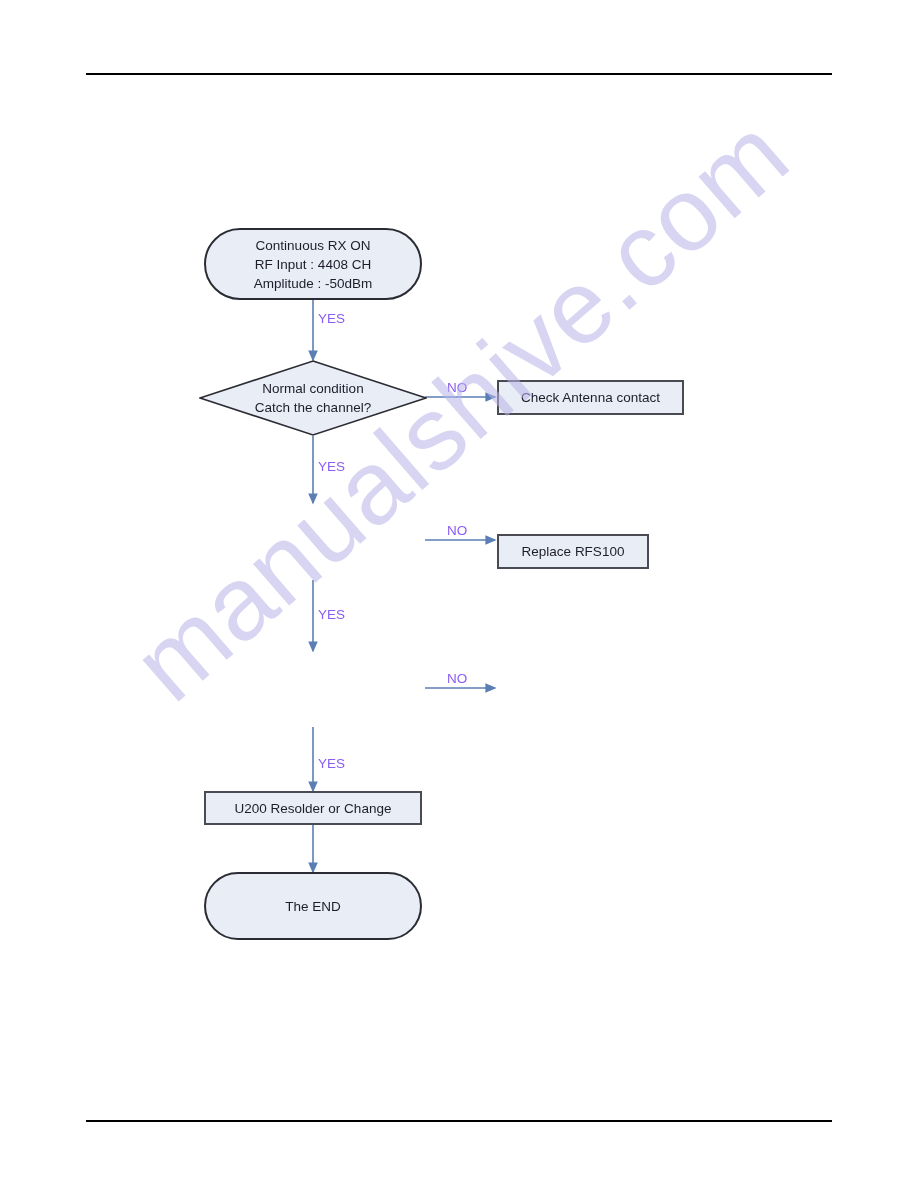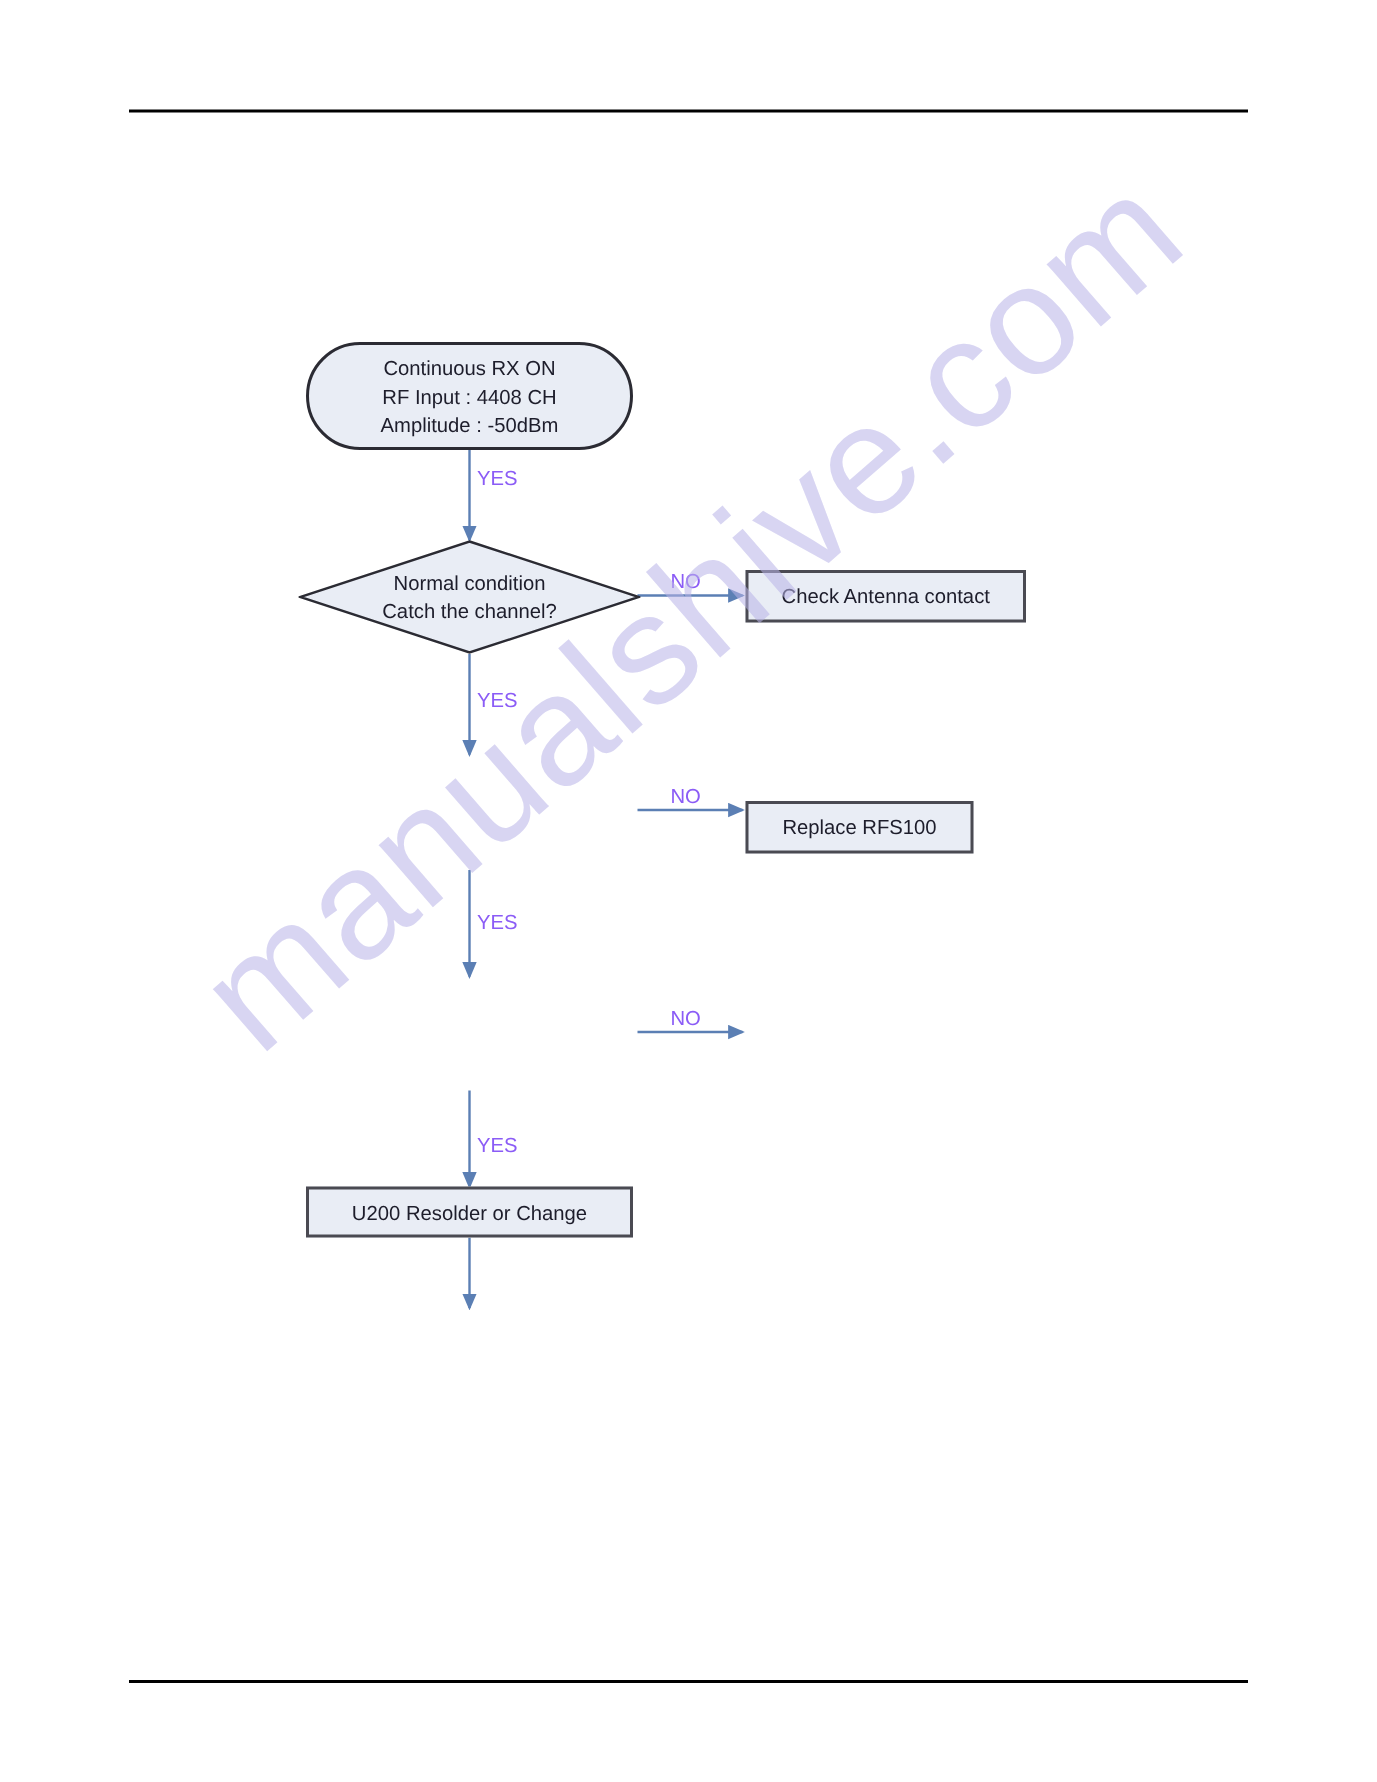--- a/index.html
+++ b/index.html
@@ -197,20 +197,23 @@
     <div class="process" style="left:497px; top:534px; width:152px; height:35px;">
       <div class="node-label">Replace RFS100</div>
     </div>
 
 
 
     <div class="process" style="left:204px; top:791px; width:218px; height:34px;">
       <div class="node-label">U200 Resolder or Change</div>
     </div>
 
+    <div class="terminator" style="left:204px; top:872px; width:218px; height:68px;">
+      <div class="node-label">The END</div>
+    </div>
 
     <div class="edge-label" style="left:318px; top:311px;">YES</div>
 
     <div class="edge-label" style="left:447px; top:380px;">NO</div>
 
     <div class="edge-label" style="left:318px; top:459px;">YES</div>
 
     <div class="edge-label" style="left:447px; top:523px;">NO</div>
 
     <div class="edge-label" style="left:318px; top:607px;">YES</div>

